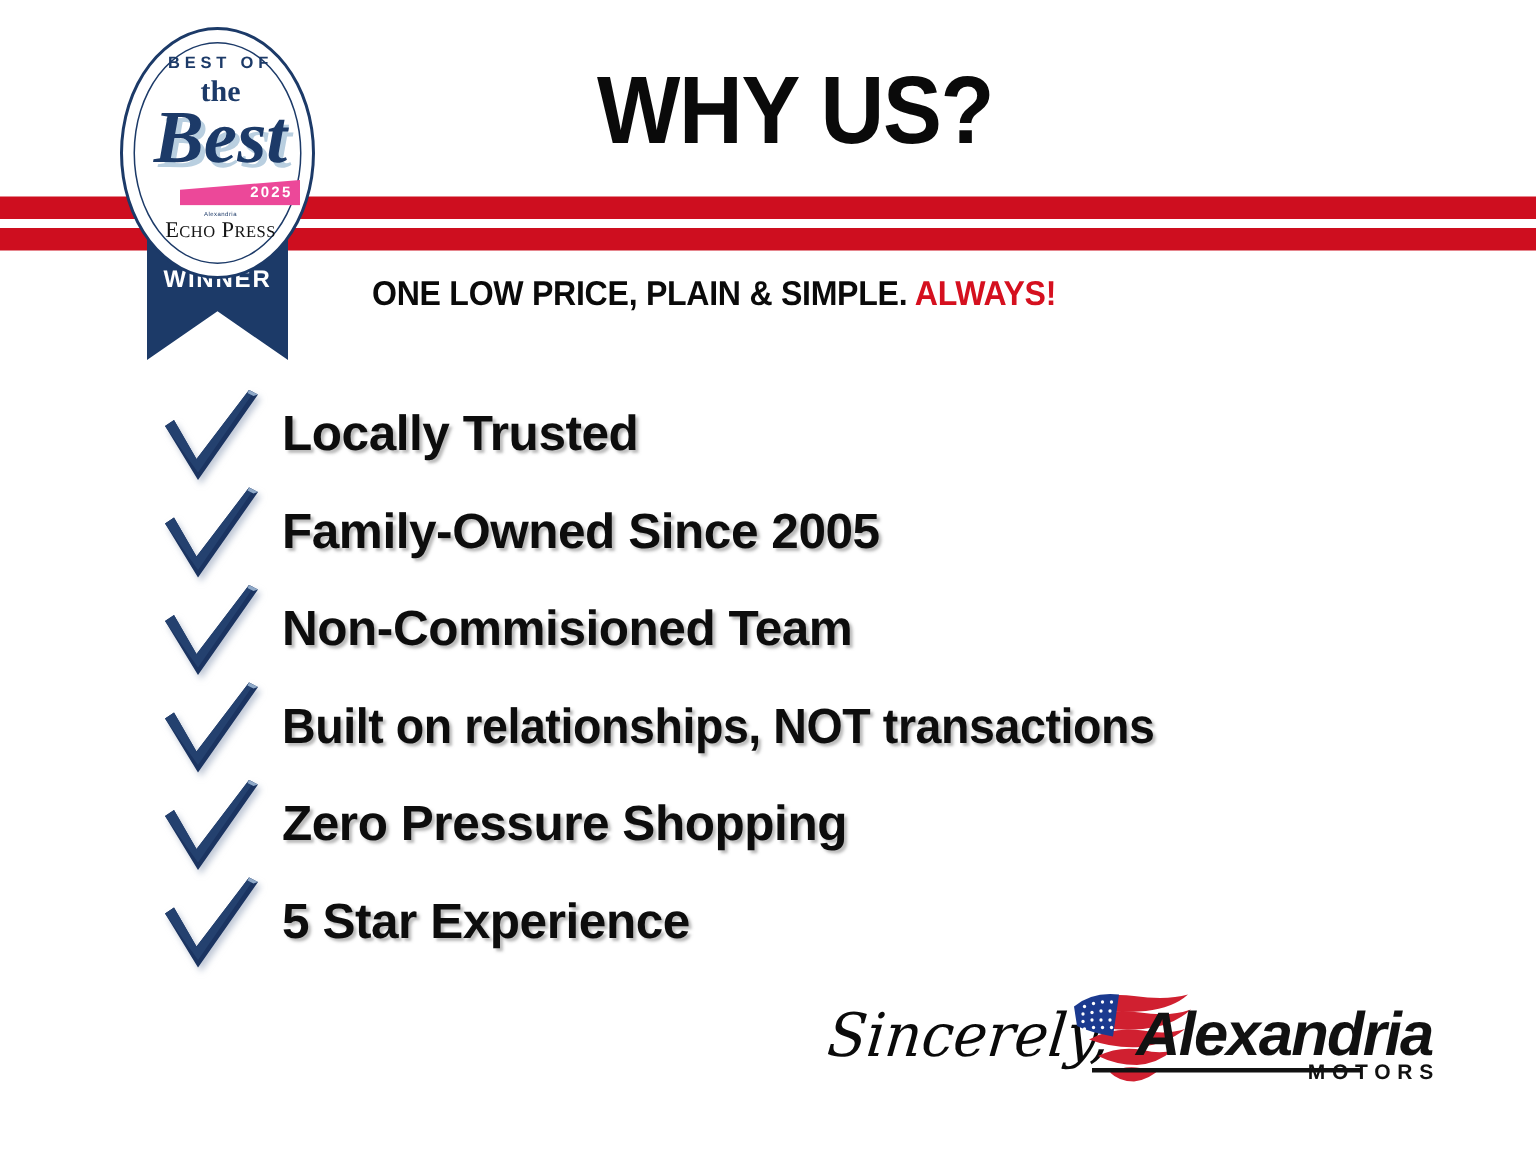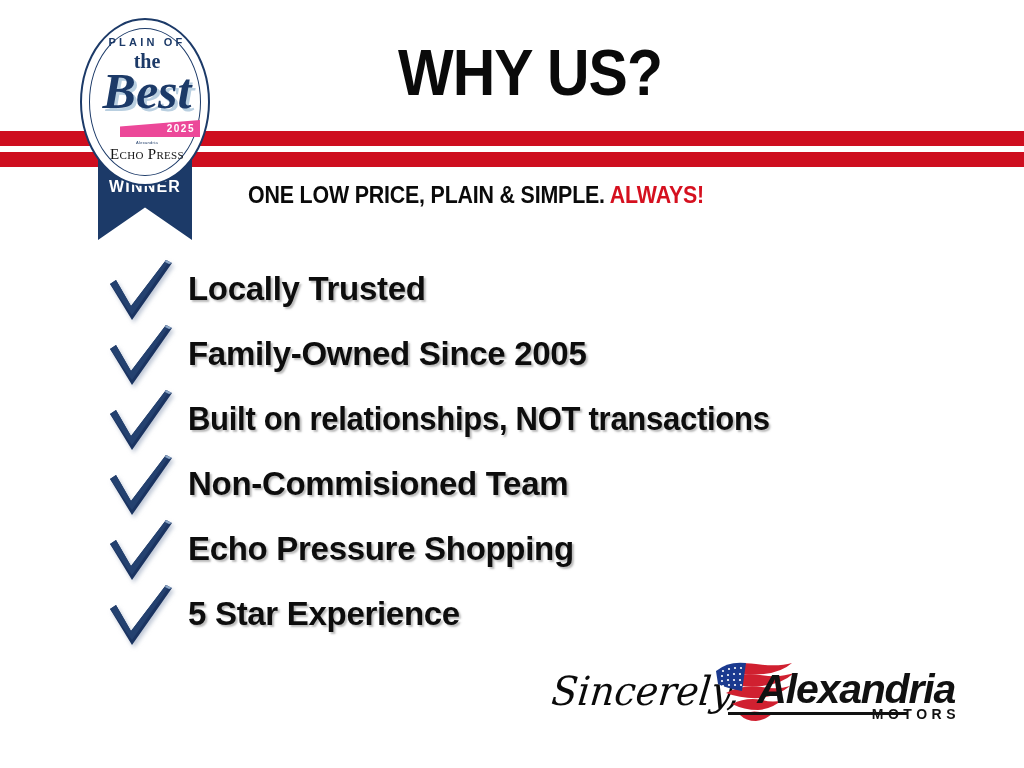--- a/index.html
+++ b/index.html
@@ -137,21 +137,21 @@
 
 <div class="badge-wrap">
 
   <div class="ribbon">
     <div class="ribbon-label">WINNER</div>
   </div>
 
   <div class="seal">
     <div class="seal-inner"></div>
 
-    <div class="seal-bestof">PLAIN OF</div>
+    <div class="seal-bestof">BEST OF</div>
 
     <div class="seal-the">the</div>
 
     <div class="seal-best">Best</div>
 
     <div class="seal-yearbar">
       <div class="seal-year">2025</div>
     </div>
 
     <div class="seal-pub-top">Alexandria</div>
@@ -186,39 +186,39 @@
     </svg>
     <div class="label">Family-Owned Since 2005</div>
   </div>
 
   <div class="row">
     <svg class="check" viewBox="0 0 70 66">
       <path d="M4 26 L10 22 L25 48 L60 2 L66 5 L26 62 Z" fill="#1b3461"></path>
       <path d="M4 26 L10 22 L25 48 L60 2 L63 3.5 L26 57 Z" fill="#24416f"></path>
       <path d="M60 2 L66 5 L63 6 L59 4 Z" fill="#8fa9c8"></path>
     </svg>
+    <div class="label">Non-Commisioned Team</div>
+  </div>
+
+  <div class="row">
+    <svg class="check" viewBox="0 0 70 66">
+      <path d="M4 26 L10 22 L25 48 L60 2 L66 5 L26 62 Z" fill="#1b3461"></path>
+      <path d="M4 26 L10 22 L25 48 L60 2 L63 3.5 L26 57 Z" fill="#24416f"></path>
+      <path d="M60 2 L66 5 L63 6 L59 4 Z" fill="#8fa9c8"></path>
+    </svg>
     <div class="label tight">Built on relationships, NOT transactions</div>
   </div>
 
   <div class="row">
     <svg class="check" viewBox="0 0 70 66">
       <path d="M4 26 L10 22 L25 48 L60 2 L66 5 L26 62 Z" fill="#1b3461"></path>
       <path d="M4 26 L10 22 L25 48 L60 2 L63 3.5 L26 57 Z" fill="#24416f"></path>
       <path d="M60 2 L66 5 L63 6 L59 4 Z" fill="#8fa9c8"></path>
     </svg>
-    <div class="label">Non-Commisioned Team</div>
-  </div>
-
-  <div class="row">
-    <svg class="check" viewBox="0 0 70 66">
-      <path d="M4 26 L10 22 L25 48 L60 2 L66 5 L26 62 Z" fill="#1b3461"></path>
-      <path d="M4 26 L10 22 L25 48 L60 2 L63 3.5 L26 57 Z" fill="#24416f"></path>
-      <path d="M60 2 L66 5 L63 6 L59 4 Z" fill="#8fa9c8"></path>
-    </svg>
-    <div class="label">Echo Pressure Shopping</div>
+    <div class="label">Zero Pressure Shopping</div>
   </div>
 
   <div class="row">
     <svg class="check" viewBox="0 0 70 66">
       <path d="M4 26 L10 22 L25 48 L60 2 L66 5 L26 62 Z" fill="#1b3461"></path>
       <path d="M4 26 L10 22 L25 48 L60 2 L63 3.5 L26 57 Z" fill="#24416f"></path>
       <path d="M60 2 L66 5 L63 6 L59 4 Z" fill="#8fa9c8"></path>
     </svg>
     <div class="label">5 Star Experience</div>
   </div>

